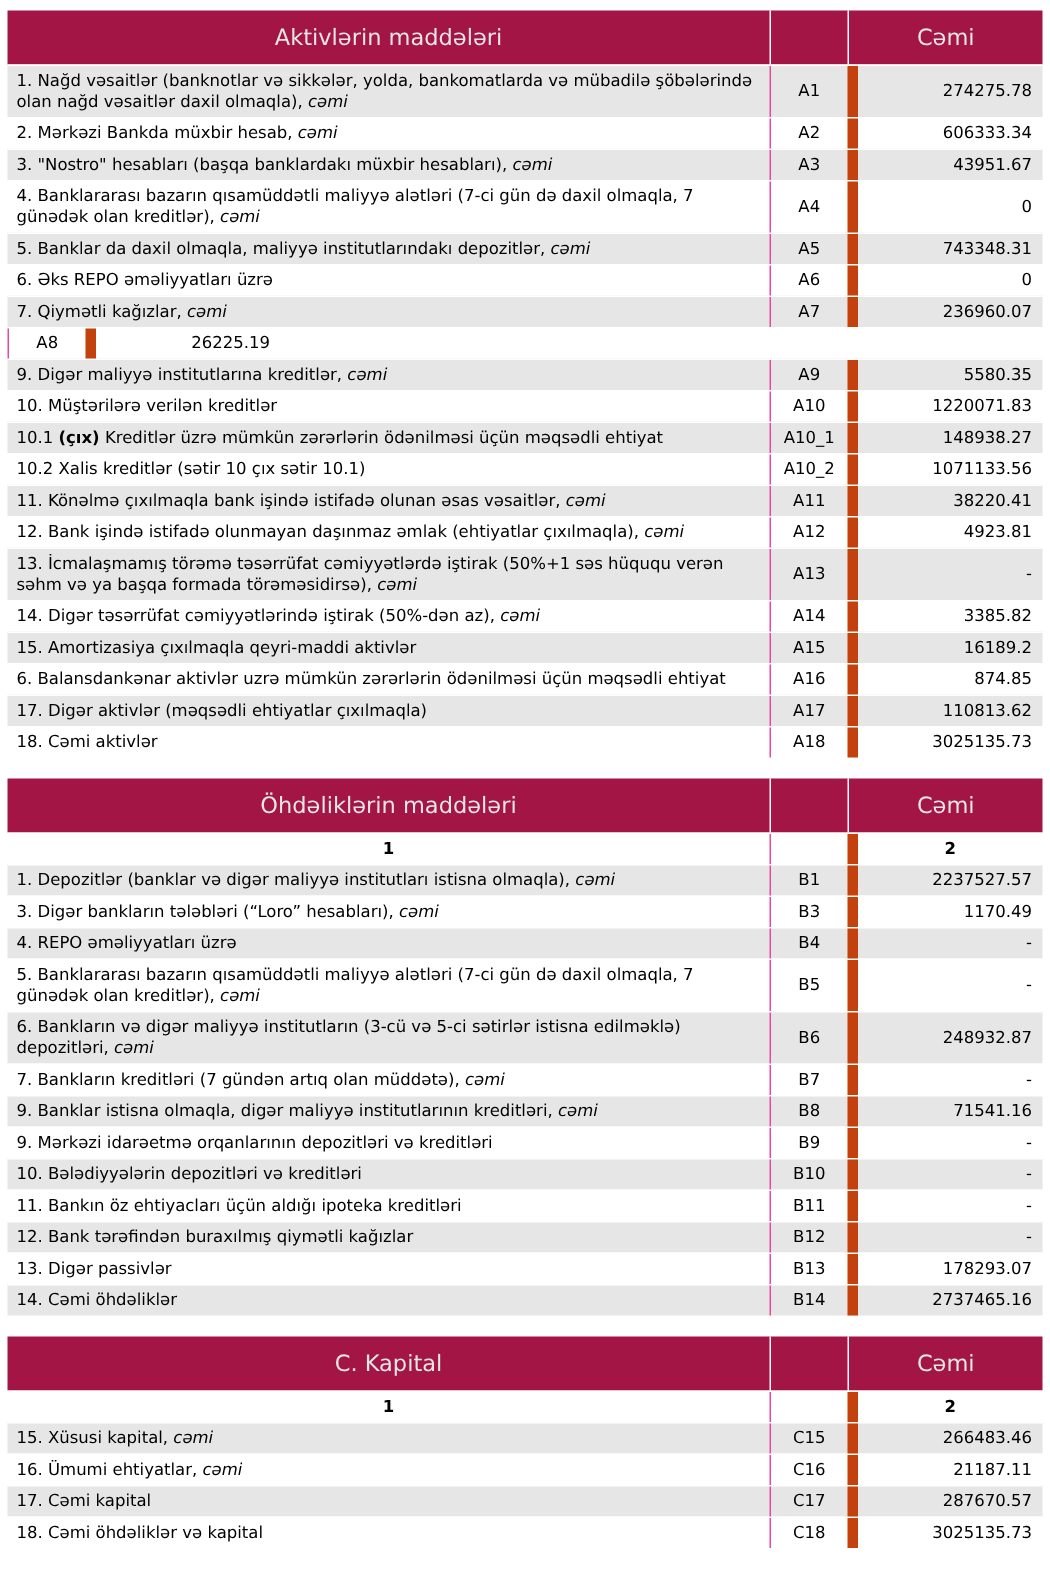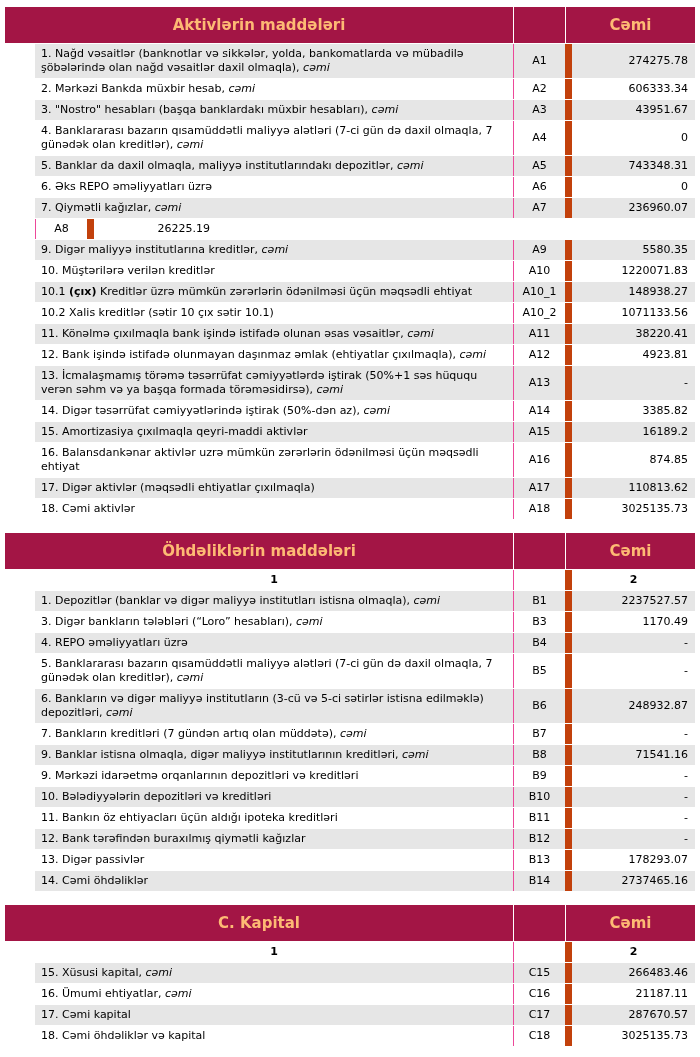--- a/index.html
+++ b/index.html
@@ -13,43 +13,42 @@
   .page {
     width: 700px;
     height: 1057px;
     padding: 7px 5px;
     overflow: hidden;
   }
   .tbl { margin-bottom: 14px; }
   .thead {
     display: flex;
     background: var(--accent, #A31545);
-    color: #fdba74;
-    font-weight: bold;
+    color: #e5e5e5;
+    font-weight: normal;
     font-size: 15px;
     align-items: flex-end;
   }
   .th {
     display: flex;
     align-items: center;
     justify-content: center;
     text-align: center;
     padding: 8.5px 4px;
     min-height: 36px;
   }
   .th.desc { flex: 1; }
   .th.code { width: 52px; border-left: 1px solid #fff; }
   .th.val  { width: 130px; border-left: 1px solid #fff; }
 
   .row {
     display: flex;
     border-top: 1px solid #ffffff;
     font-size: 11px;
     line-height: 14px;
-    margin-left: 30px;
   }
   .row.shade { background: var(--stripe, #E6E6E6); }
   .row.bold  { font-weight: normal; }
   .cell {
     display: flex;
     align-items: center;
     padding: 3px 5px;
   }
   .cell.desc { flex: 1; padding-left: 6px; padding-right: 8px; }
   .cell.code {
@@ -195,21 +194,21 @@
         </div>
         <div class="row shade">
           <div class="cell desc">
             <span class="txt"><span>15. Amortizasiya çıxılmaqla qeyri-maddi aktivlər</span></span>
           </div>
           <div class="cell code">A15</div>
           <div class="cell val">16189.2</div>
         </div>
         <div class="row">
           <div class="cell desc">
-            <span class="txt"><span>16. Balansdankənar aktivlər uzrə mümkün zərərlərin ödənilməsi üçün məqsədli ehtiyat</span></span>
+            <span class="txt"><span>6. Balansdankənar aktivlər uzrə mümkün zərərlərin ödənilməsi üçün məqsədli ehtiyat</span></span>
           </div>
           <div class="cell code">A16</div>
           <div class="cell val">874.85</div>
         </div>
         <div class="row shade">
           <div class="cell desc">
             <span class="txt"><span>17. Digər aktivlər (məqsədli ehtiyatlar çıxılmaqla)</span></span>
           </div>
           <div class="cell code">A17</div>
           <div class="cell val">110813.62</div>

